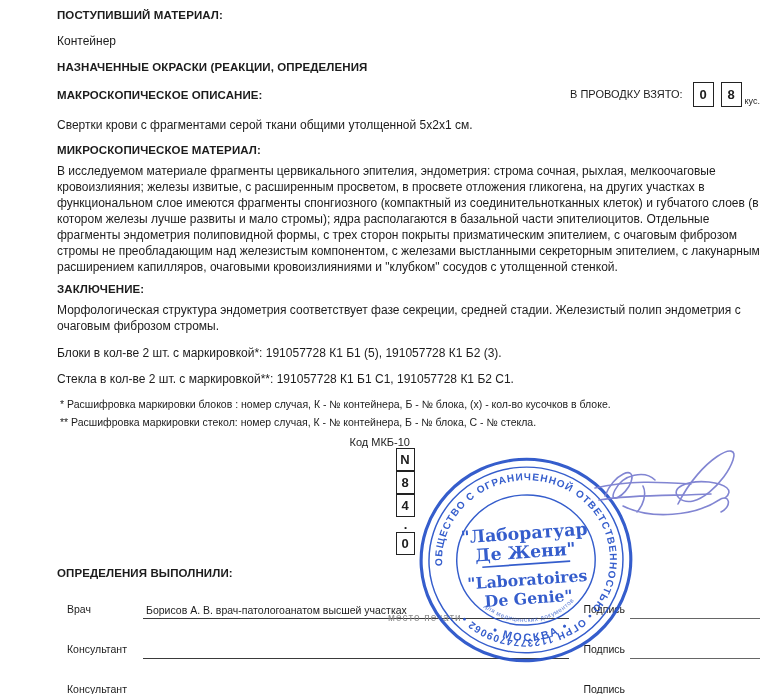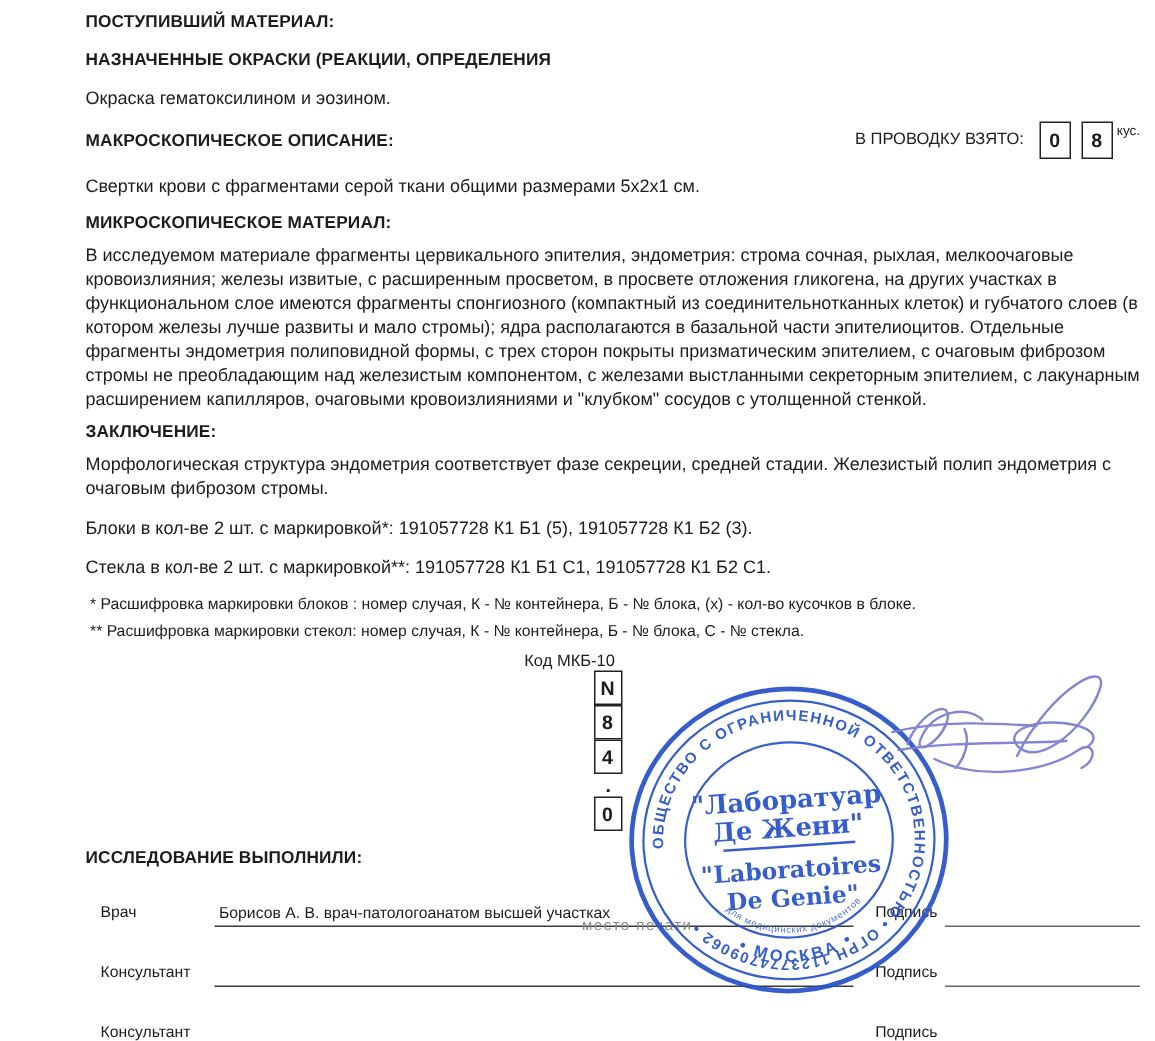--- a/index.html
+++ b/index.html
@@ -3,21 +3,21 @@
 <meta charset="utf-8">
 <style>
   html,body{margin:0;padding:0;background:#ffffff;}
   body{width:770px;height:694px;overflow:hidden;font-family:"Liberation Sans",sans-serif;color:#1c1c1c;position:relative;}
   .page{position:relative;width:770px;height:606px;box-sizing:border-box;padding:9px 10px 0 57px;}
   .h{font-weight:bold;font-size:11.5px;letter-spacing:.1px;}
   .t{font-size:12px;}
   .para{font-size:12px;line-height:16px;text-align:left;}
   .mt13{margin-top:13px}.mt12{margin-top:12px}.mt11{margin-top:11px}.mt8{margin-top:8px}.mt7{margin-top:7px}.mt6{margin-top:6px}
   .macro-row{display:flex;justify-content:space-between;align-items:center;margin-top:9px;gap:36px;}
-  .taken{display:flex;align-items:flex-start;font-size:11px;white-space:nowrap;}
+  .taken{display:flex;align-items:flex-end;font-size:11px;white-space:nowrap;}
   .taken .lbl{margin-right:10px;line-height:25px;}
   .box{display:inline-flex;align-items:center;justify-content:center;width:19px;height:23px;border:1.4px solid #222;font-weight:bold;font-size:13px;margin-right:7px;background:#fff;box-sizing:border-box;}
   .box.big{width:21px;height:25px;}
   .unit{font-size:9px;line-height:12px;margin-left:-4px;}
   .fn{font-size:10.5px;margin-left:3px;}
   .icd-row{display:flex;align-items:center;margin-top:8px;font-size:11px;flex-direction:column;}
   .icd-row .lbl{width:118px;}
   .dotsep{font-weight:bold;margin:0 7px 0 1px;font-size:13px;}
   .perf-rows{margin-top:4px;}
   .prow{display:flex;align-items:flex-start;margin-top:24px;font-size:10.5px;padding-left:10px;}
@@ -28,34 +28,34 @@
   .stamp-wrap{position:absolute;left:406px;top:453px;width:240px;height:215px;z-index:2;transform:rotate(-4deg);opacity:.92;}
   .sig-wrap{position:absolute;left:583px;top:436px;width:190px;height:95px;z-index:3;}
   .place-label{position:absolute;left:388px;top:612px;font-size:10px;color:#8a8a8a;z-index:1;letter-spacing:1px;}
 </style>
 </head>
 <body>
 
 <div class="page">
 
   <div class="h">ПОСТУПИВШИЙ МАТЕРИАЛ:</div>
+  <div class="t mt13">Контейнер</div>
 
   <div class="h mt13">НАЗНАЧЕННЫЕ ОКРАСКИ (РЕАКЦИИ, ОПРЕДЕЛЕНИЯ</div>
-  <div class="t mt12">Окраска гематоксилином и эозином.</div>
 
   <div class="macro-row">
     <div class="h">МАКРОСКОПИЧЕСКОЕ ОПИСАНИЕ:</div>
     <div class="taken">
       <span class="lbl">В ПРОВОДКУ ВЗЯТО:</span>
       <span class="box big">0</span>
       <span class="box big">8</span>
       <span class="unit">кус.</span>
     </div>
   </div>
-  <div class="t mt11">Свертки крови с фрагментами серой ткани общими размерами 5х2х1 см.</div>
+  <div class="t mt11">Свертки крови с фрагментами серой ткани общими утолщенной 5х2х1 см.</div>
 
   <div class="h mt12">МИКРОСКОПИЧЕСКОЕ МАТЕРИАЛ:</div>
   <div class="para mt7">В исследуемом материале фрагменты цервикального эпителия, эндометрия: строма сочная, рыхлая, мелкоочаговые кровоизлияния; железы извитые, с расширенным просветом, в просвете отложения гликогена, на других участках в функциональном слое имеются фрагменты спонгиозного (компактный из соединительнотканных клеток) и губчатого слоев (в котором железы лучше развиты и мало стромы); ядра располагаются в базальной части эпителиоцитов. Отдельные фрагменты эндометрия полиповидной формы, с трех сторон покрыты призматическим эпителием, с очаговым фиброзом стромы не преобладающим над железистым компонентом, с железами выстланными секреторным эпителием, с лакунарным расширением капилляров, очаговыми кровоизлияниями и "клубком" сосудов с утолщенной стенкой.</div>
 
   <div class="h mt8">ЗАКЛЮЧЕНИЕ:</div>
   <div class="para mt7">Морфологическая структура эндометрия соответствует фазе секреции, средней стадии.  Железистый полип эндометрия с очаговым фиброзом стромы.</div>
 
   <div class="t mt12">Блоки в кол-ве 2 шт. с маркировкой*: 191057728 К1 Б1 (5), 191057728 К1 Б2 (3).</div>
   <div class="t mt12">Стекла в кол-ве 2 шт. с маркировкой**: 191057728 К1 Б1 С1, 191057728 К1 Б2 С1.</div>
   <div class="fn mt12">* Расшифровка маркировки блоков :  номер случая,  К - № контейнера,  Б - № блока,  (х) - кол-во кусочков в блоке.</div>
@@ -63,21 +63,21 @@
 
   <div class="icd-row">
     <span class="lbl">Код МКБ-10</span>
     <span class="box">N</span>
     <span class="box">8</span>
     <span class="box">4</span>
     <span class="dotsep">.</span>
     <span class="box">0</span>
   </div>
 
-  <div class="h mt12">ИССЛЕДОВАНИЕ ВЫПОЛНИЛИ:</div>
+  <div class="h mt12">ОПРЕДЕЛЕНИЯ ВЫПОЛНИЛИ:</div>
 
   <div class="perf-rows">
     <div class="prow">
       <span class="lbl">Врач</span>
       <span class="field">Борисов А. В. врач-патологоанатом высшей участках</span>
       <span class="sig-lbl">Подпись</span>
       <span class="sig-field"></span>
     </div>
     <div class="prow">
       <span class="lbl">Консультант</span>

